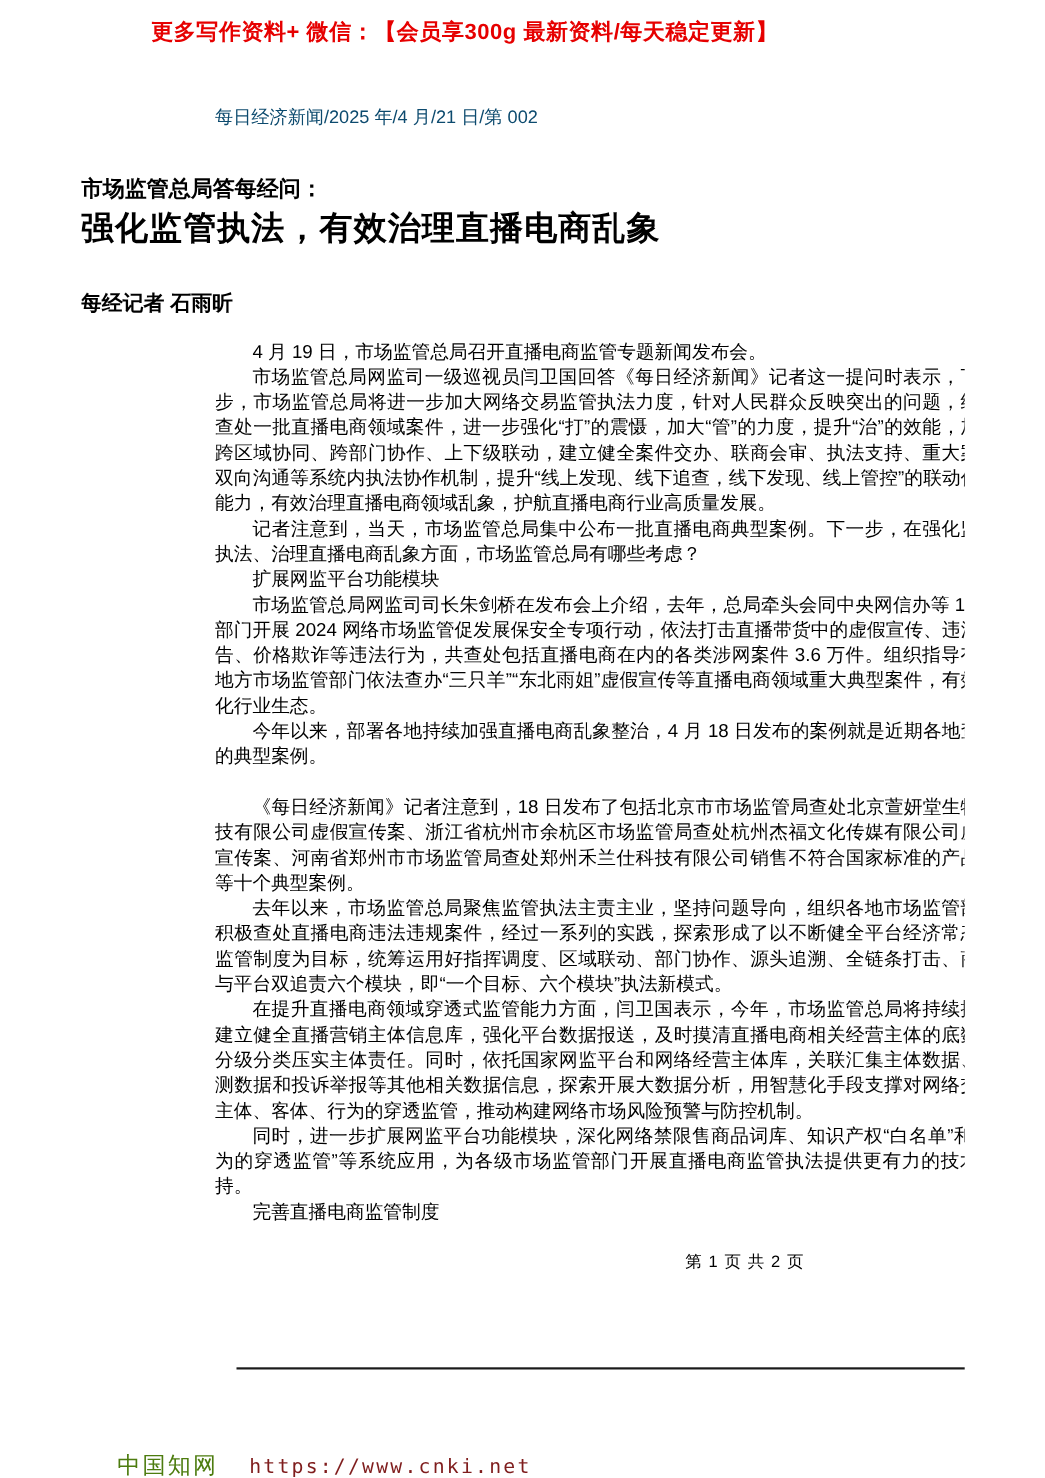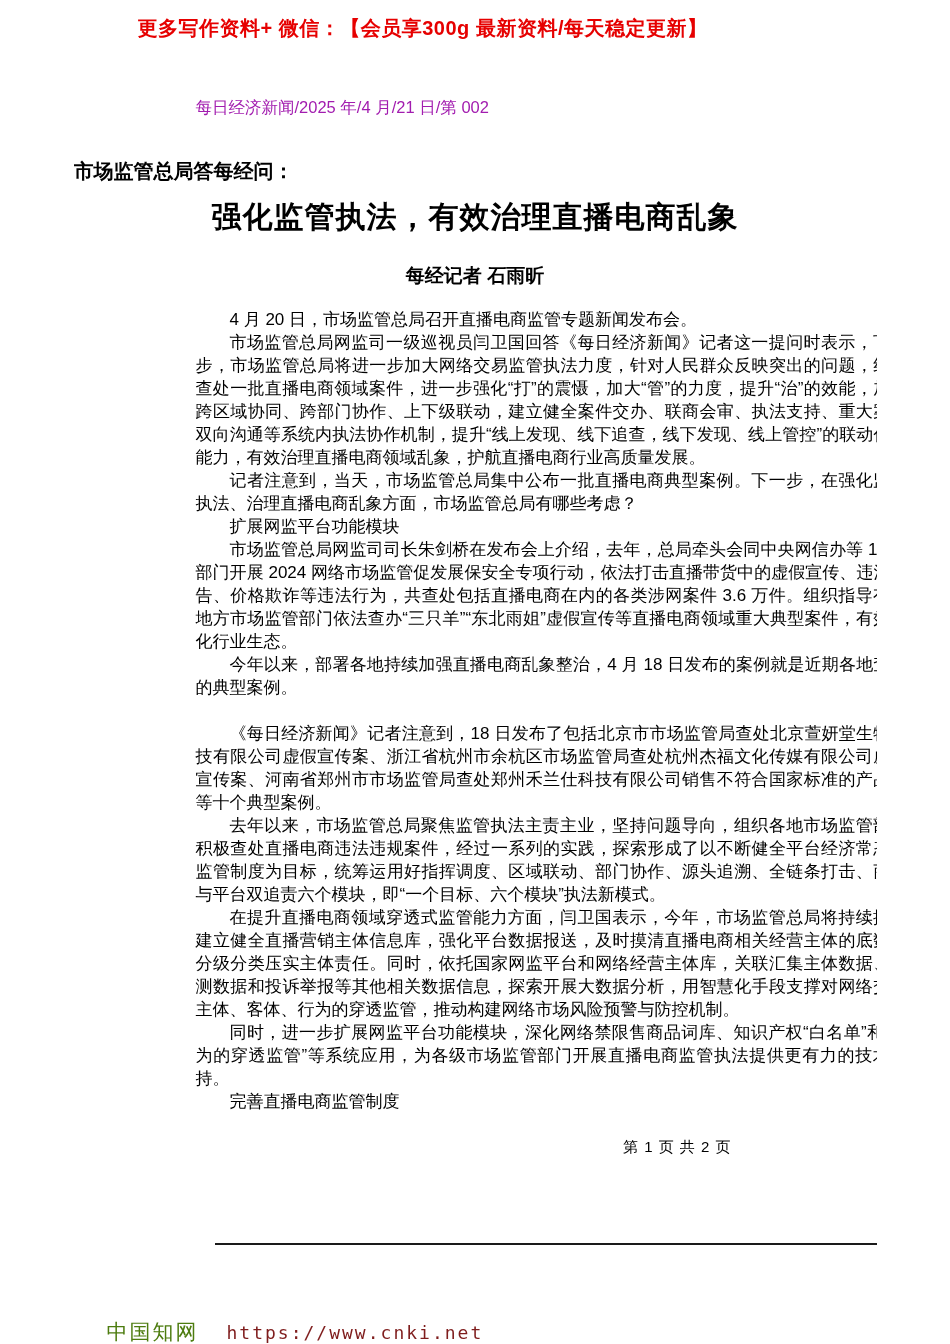--- a/index.html
+++ b/index.html
@@ -20,44 +20,44 @@
     font-size:20px;
     font-weight:bold;
     letter-spacing:0.5px;
     white-space:nowrap;
   }
   .doc-header {
     position:absolute;
     top:95px; left:122px;
     font-size:16.5px;
     line-height:25px;
-    color:#a21caf;
+    color:#0c4a6e;
   }
   .kicker {
     position:absolute;
     top:158px; left:0;
     width:100%;
     text-align:left;
     font-size:20px;
     font-weight:bold;
   }
   .article-title {
     position:absolute;
-    top:197px; left:0;
+    top:187px; left:0;
     width:100%;
-    text-align:center;
+    text-align:left;
     font-size:30px;
     font-weight:bold;
     letter-spacing:1px;
   }
   .byline {
     position:absolute;
     top:263px; left:0;
     width:100%;
-    text-align:center;
+    text-align:left;
     font-size:19px;
     font-weight:bold;
   }
   .article-body {
     position:absolute;
     top:308px; left:122px;
     width:712px;
     font-size:17px;
     line-height:23px;
     text-align:justify;
@@ -113,21 +113,21 @@
     <div>每日经济新闻/2025 年/4 月/21 日/第 002</div>
   </div>
 
   <div class="kicker">市场监管总局答每经问：</div>
 
   <h1 class="article-title">强化监管执法，有效治理直播电商乱象</h1>
 
   <div class="byline">每经记者 石雨昕</div>
 
   <div class="article-body" id="article-body">
-      <p>4 月 20 日，市场监管总局召开直播电商监管专题新闻发布会。</p>
+      <p>4 月 19 日，市场监管总局召开直播电商监管专题新闻发布会。</p>
       <p>市场监管总局网监司一级巡视员闫卫国回答《每日经济新闻》记者这一提问时表示，下一步，市场监管总局将进一步加大网络交易监管执法力度，针对人民群众反映突出的问题，组织查处一批直播电商领域案件，进一步强化“打”的震慑，加大“管”的力度，提升“治”的效能，加强跨区域协同、跨部门协作、上下级联动，建立健全案件交办、联商会审、执法支持、重大案件双向沟通等系统内执法协作机制，提升“线上发现、线下追查，线下发现、线上管控”的联动作战能力，有效治理直播电商领域乱象，护航直播电商行业高质量发展。</p>
       <p>记者注意到，当天，市场监管总局集中公布一批直播电商典型案例。下一步，在强化监管执法、治理直播电商乱象方面，市场监管总局有哪些考虑？</p>
       <p>扩展网监平台功能模块</p>
       <p>市场监管总局网监司司长朱剑桥在发布会上介绍，去年，总局牵头会同中央网信办等 11 个部门开展 2024 网络市场监管促发展保安全专项行动，依法打击直播带货中的虚假宣传、违法广告、价格欺诈等违法行为，共查处包括直播电商在内的各类涉网案件 3.6 万件。组织指导有关地方市场监管部门依法查办“三只羊”“东北雨姐”虚假宣传等直播电商领域重大典型案件，有效净化行业生态。</p>
       <p>今年以来，部署各地持续加强直播电商乱象整治，4 月 18 日发布的案例就是近期各地查办的典型案例。</p>
       <p class="gap-before">《每日经济新闻》记者注意到，18 日发布了包括北京市市场监管局查处北京萱妍堂生物科技有限公司虚假宣传案、浙江省杭州市余杭区市场监管局查处杭州杰福文化传媒有限公司虚假宣传案、河南省郑州市市场监管局查处郑州禾兰仕科技有限公司销售不符合国家标准的产品案等十个典型案例。</p>
       <p>去年以来，市场监管总局聚焦监管执法主责主业，坚持问题导向，组织各地市场监管部门积极查处直播电商违法违规案件，经过一系列的实践，探索形成了以不断健全平台经济常态化监管制度为目标，统筹运用好指挥调度、区域联动、部门协作、源头追溯、全链条打击、商家与平台双追责六个模块，即“一个目标、六个模块”执法新模式。</p>
       <p>在提升直播电商领域穿透式监管能力方面，闫卫国表示，今年，市场监管总局将持续推动建立健全直播营销主体信息库，强化平台数据报送，及时摸清直播电商相关经营主体的底数，分级分类压实主体责任。同时，依托国家网监平台和网络经营主体库，关联汇集主体数据、监测数据和投诉举报等其他相关数据信息，探索开展大数据分析，用智慧化手段支撑对网络交易主体、客体、行为的穿透监管，推动构建网络市场风险预警与防控机制。</p>
       <p>同时，进一步扩展网监平台功能模块，深化网络禁限售商品词库、知识产权“白名单”和“行为的穿透监管”等系统应用，为各级市场监管部门开展直播电商监管执法提供更有力的技术支持。</p>
       <p>完善直播电商监管制度</p>

